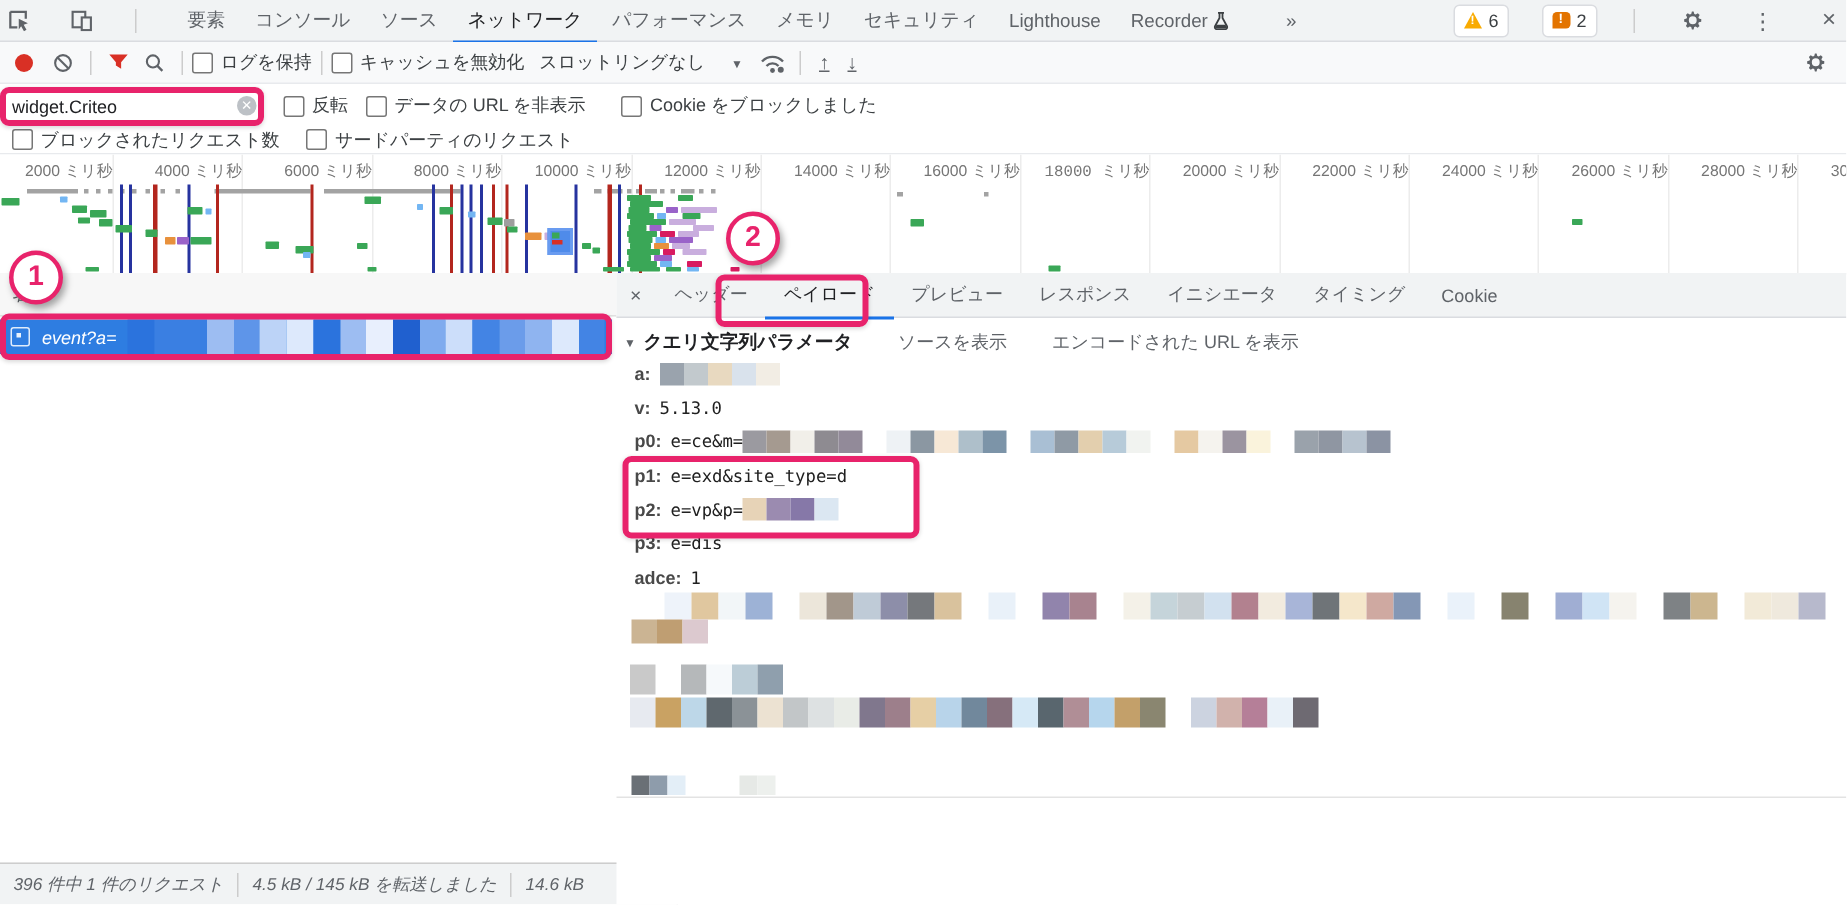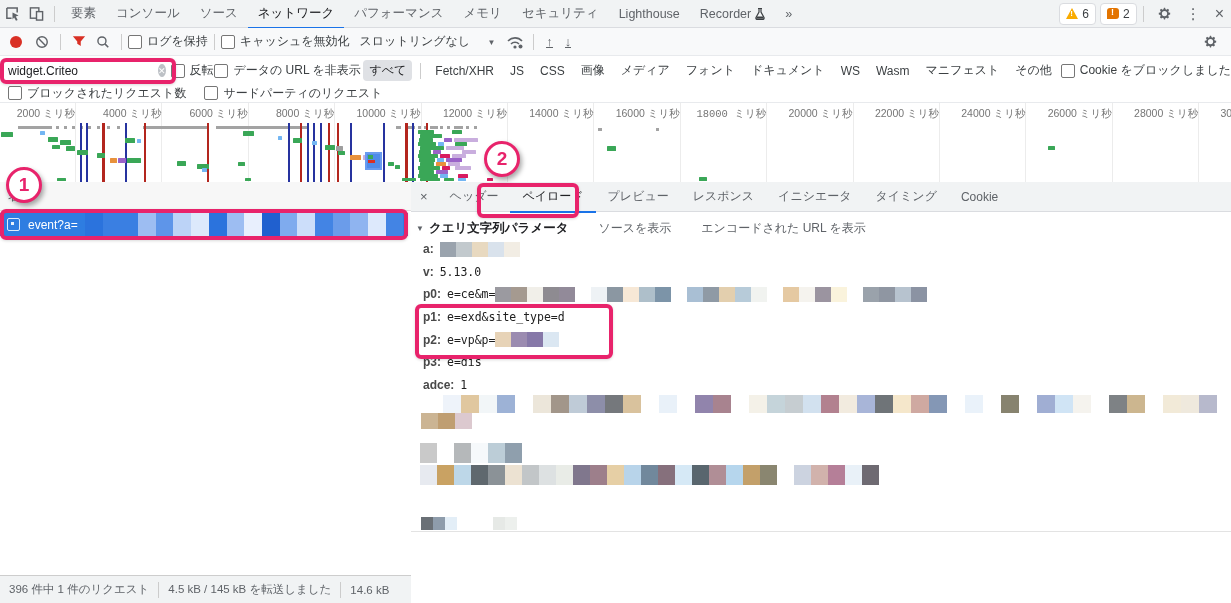--- a/index.html
+++ b/index.html
@@ -3,21 +3,21 @@
 <meta charset="utf-8">
 <style>
   html,body{margin:0;padding:0;background:#fff;}
   #page{position:relative;width:1231px;height:603px;overflow:hidden;
         font-family:"Liberation Sans","DejaVu Sans",sans-serif;font-size:12px;color:#3c4043;
         background:#fff;user-select:none;}
   .abs{position:absolute;}
   .vsep{width:1px;height:16px;background:#ccc;margin:0 6px;flex:0 0 1px;}
   .row{display:flex;align-items:center;}
   
-  #row1{left:0;top:0;width:1231px;height:27px;background:#f1f3f4;border-bottom:1px solid #dadce0;display:flex;align-items:center;}
+  #row1{left:0;top:0;width:1231px;height:27px;background:#f1f3f4;border-bottom:1px solid #dadce0;display:flex;align-items:center;gap:18px;}
   .tbicon{width:24px;height:22px;display:flex;align-items:center;justify-content:center;flex:0 0 24px;cursor:pointer;}
   .tab{padding:0 10px;height:26px;display:flex;align-items:center;color:#5f6368;font-size:12.5px;cursor:pointer;white-space:nowrap;}
   .tab.active{color:#202124;border-bottom:3px solid #1a73e8;padding-top:3px;}
   .badgebox{display:flex;align-items:center;gap:4px;border:1px solid #dadce0;border-radius:4px;background:#fff;
             padding:1px 6px;height:18px;font-size:12px;color:#3c4043;cursor:pointer;}
   .warn-tri{width:0;height:0;border-left:6px solid transparent;border-right:6px solid transparent;border-bottom:11px solid #f9ab00;position:relative;}
   .warn-tri:after{content:"!";position:absolute;left:-2px;top:1px;font-size:8px;font-weight:bold;color:#fff;}
   .issue-bub{width:12px;height:11px;background:#e37400;border-radius:3px 3px 3px 0;position:relative;}
   .issue-bub:after{content:"!";position:absolute;left:4px;top:-1px;font-size:9px;font-weight:bold;color:#fff;}
   .menu-glyph{color:#5f6368;font-size:15px;padding:0 7px;cursor:pointer;}
@@ -41,21 +41,21 @@
   #timeline{left:0;top:103px;width:1231px;height:79px;background:#fff;border-bottom:1px solid #e0e0e0;overflow:hidden;}
   .grid-line{position:absolute;top:0;bottom:0;width:1px;background:#ececec;}
   .tl-label{position:absolute;top:4px;width:80px;text-align:right;font-size:10.5px;color:#757575;white-space:nowrap;}
   .wf-bar{position:absolute;border-radius:0.5px;}
   .ev-line{position:absolute;top:20px;height:59px;}
   .gray-dash{position:absolute;background:#a3a3a3;height:3px;}
   #thumb{border:2px solid #699bf0;background:#4f8bea;}
   #thumb i{display:block;width:5px;height:4px;background:#3aa757;margin:1px;}
   #thumb b{display:block;width:7px;height:3px;background:#d93025;margin-left:1px;}
   
-  #left-panel{left:0;top:182px;width:452px;bottom:0;border-right:1px solid #ccc;background:#fff;box-sizing:border-box;}
+  #left-panel{left:0;top:182px;width:452px;bottom:0;border-right:1px solid #ccc;background:#fff;box-sizing:border-box;font-style:italic;}
   #list-header{left:0;top:0;width:100%;height:29px;background:#f7f7f7;border-bottom:1px solid #e0e0e0;display:flex;align-items:center;padding-left:8px;box-sizing:border-box;color:#5f6368;}
   #request-row{left:0;top:31px;width:408px;height:23px;background:#2e7de1;display:flex;align-items:center;color:#fff;cursor:pointer;}
   .req-icon{width:11px;height:11px;border:1.4px solid rgba(255,255,255,.85);border-radius:2px;margin:0 8px 0 7px;position:relative;flex:0 0 11px;}
   .req-icon:after{content:"";position:absolute;left:3px;top:3px;width:3px;height:3px;background:rgba(255,255,255,.9);}
   #req-mosaic{position:absolute;left:85px;top:0;height:23px;display:flex;}
   #req-mosaic span{width:17.7px;height:23px;}
   #status-bar{left:0;bottom:0;width:100%;height:28px;background:#f1f3f4;border-top:1px solid #cdcdcd;display:flex;align-items:center;padding-left:9px;box-sizing:border-box;color:#5f6368;font-size:11.5px;}
   
   #right-panel{left:411px;top:182px;right:0;bottom:0;background:#fff;}
   #dtabs{left:0;top:0;width:100%;height:30px;background:#f1f3f4;border-bottom:1px solid #dadce0;display:flex;align-items:center;box-sizing:border-box;}
@@ -190,35 +190,20 @@
   <div id="row3" class="abs">
     <input id="filter-input" value="widget.Criteo" style="">
     <span class="clear-circ">✕</span>
     <span style="width:14px"></span>
     <span class="cb"></span>
     <span class="lbl">反転</span>
     <span style="width:12px"></span>
     <span class="cb"></span>
     <span class="lbl">データの URL を非表示</span>
     <span style="width:10px"></span>
-    <div id="chips" class="row">
-        <span class="chip active">すべて</span>
-        <div class="vsep"></div>
-        <span class="chip">Fetch/XHR</span>
-        <span class="chip">JS</span>
-        <span class="chip">CSS</span>
-        <span class="chip">画像</span>
-        <span class="chip">メディア</span>
-        <span class="chip">フォント</span>
-        <span class="chip">ドキュメント</span>
-        <span class="chip">WS</span>
-        <span class="chip">Wasm</span>
-        <span class="chip">マニフェスト</span>
-        <span class="chip">その他</span>
-      </div>
     <span style="width:14px"></span>
     <span class="cb"></span>
     <span class="lbl">Cookie をブロックしました</span>
   </div>
 
   <div id="row4" class="abs">
     <span class="cb"></span>
     <span class="lbl">ブロックされたリクエスト数</span>
     <span style="width:18px"></span>
     <span class="cb"></span>

